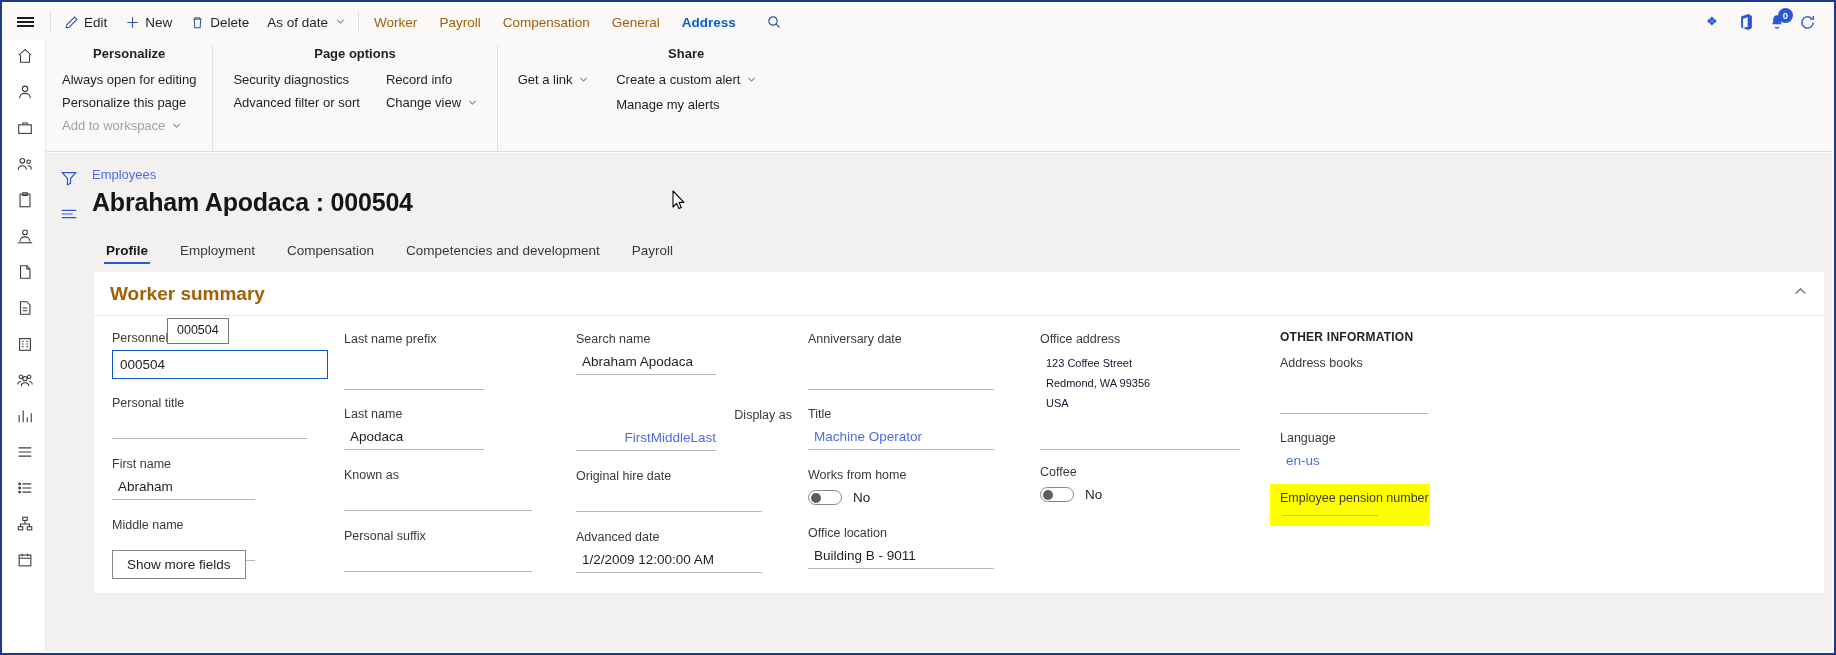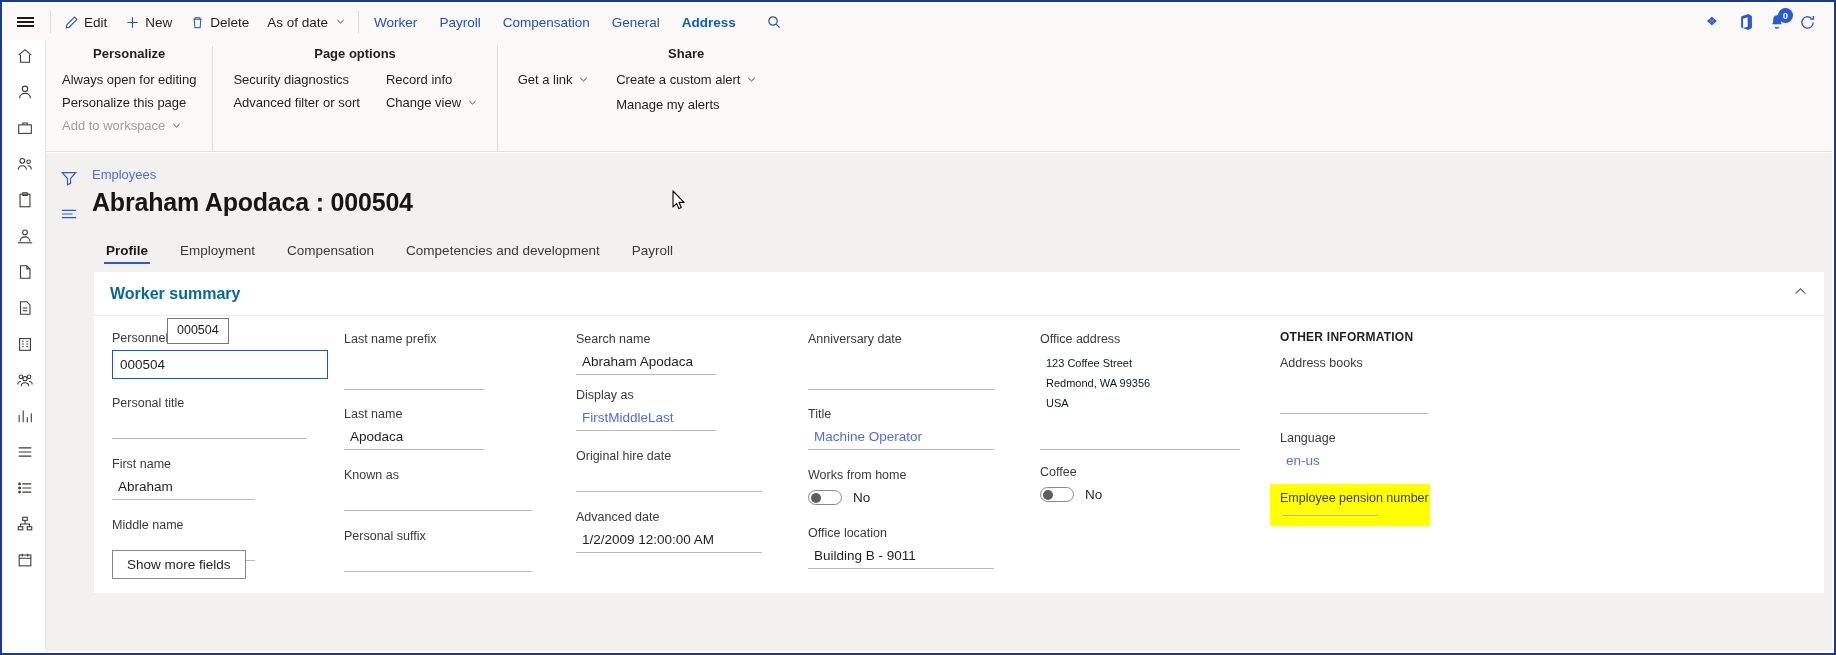--- a/index.html
+++ b/index.html
@@ -46,21 +46,21 @@
   }
   #hamburger .bar { width:17px; height:1.6px; background:#1b1a19; margin:2.2px 0; display:block; }
   .tb-sep { width:1px; height:22px; background:#e1dfdd; margin:0 4px; }
   .tb-btn {
     display:flex; align-items:center; gap:5px;
     padding:5px 9px; cursor:pointer; color:#201f1e; white-space:nowrap;
     font-size:13.5px;
   }
   .tb-ico { width:15px; height:15px; display:inline-block; color:#2b579a; }
   .tb-tab {
-    padding:8px 11px 7px; cursor:pointer; color:#1d4ed8; white-space:nowrap;
+    padding:8px 11px 7px; cursor:pointer; color:#a16207; white-space:nowrap;
     font-size:13.5px; position:relative;
   }
   .tb-tab.active { color:#0b5ec9; font-weight:600; }
   .tb-tab.active:after {
     content:""; position:absolute; left:9px; right:9px; bottom:-9px; height:2px; background:#0b5ec9;
   }
   .caret { font-size:9px; color:#444; margin-left:3px; }
   #topbar-right { margin-left:auto; display:flex; align-items:center; gap:14px; padding-right:16px; }
   .tr-ico { color:#2a58d8; cursor:pointer; display:flex; align-items:center; position:relative; }
   .badge-count {
@@ -118,21 +118,21 @@
   }
   
   #card {
     background:#ffffff; margin-top:6px; margin-left:2px;
     height:321px; position:relative;
   }
   #card-header {
     height:44px; display:flex; align-items:center;
     padding:0 16px; border-bottom:1px solid #edebe9;
   }
-  #card-title { font-size:16px; font-weight:600; color:#0369a1;text-align:right; }
+  #card-title { font-size:19px; font-weight:600; color:#a16207;text-align:right; }
   #collapse-chevron { margin-left:auto; color:#605e5c; cursor:pointer; }
   #form-grid {
     display:flex; padding:14px 10px 0 10px; position:relative;
   }
   .col { padding:0 8px; position:relative; }
   .field { margin-bottom:11px; position:relative; }
   .f-label {
     font-size:12.5px; color:#3b3a39; line-height:17px; margin-bottom:3px; white-space:nowrap;
   }
   .f-val {
@@ -538,21 +538,21 @@
               <div class="f-label">Personal suffix</div>
               <div class="f-val empty" style="width:188px;">&nbsp;</div>
             </div>
           </div>
 
           <div class="col" style="width:232px;">
             <div class="field" style="margin-top:1px;">
               <div class="f-label">Search name</div>
               <div class="f-val" style="width:140px;">Abraham Apodaca</div>
             </div>
-            <div class="field" style="margin-top:12px;">
+            <div class="field" style="margin-top:32px;text-align:right;">
               <div class="f-label">Display as</div>
               <div class="f-val link" style="width:140px;">FirstMiddleLast</div>
             </div>
             <div class="field" style="margin-top:17px;">
               <div class="f-label">Original hire date</div>
               <div class="f-val empty" style="width:186px;">&nbsp;</div>
             </div>
             <div class="field" style="margin-top:17px;">
               <div class="f-label">Advanced date</div>
               <div class="f-val" style="width:186px;">1/2/2009 12:00:00 AM</div>

